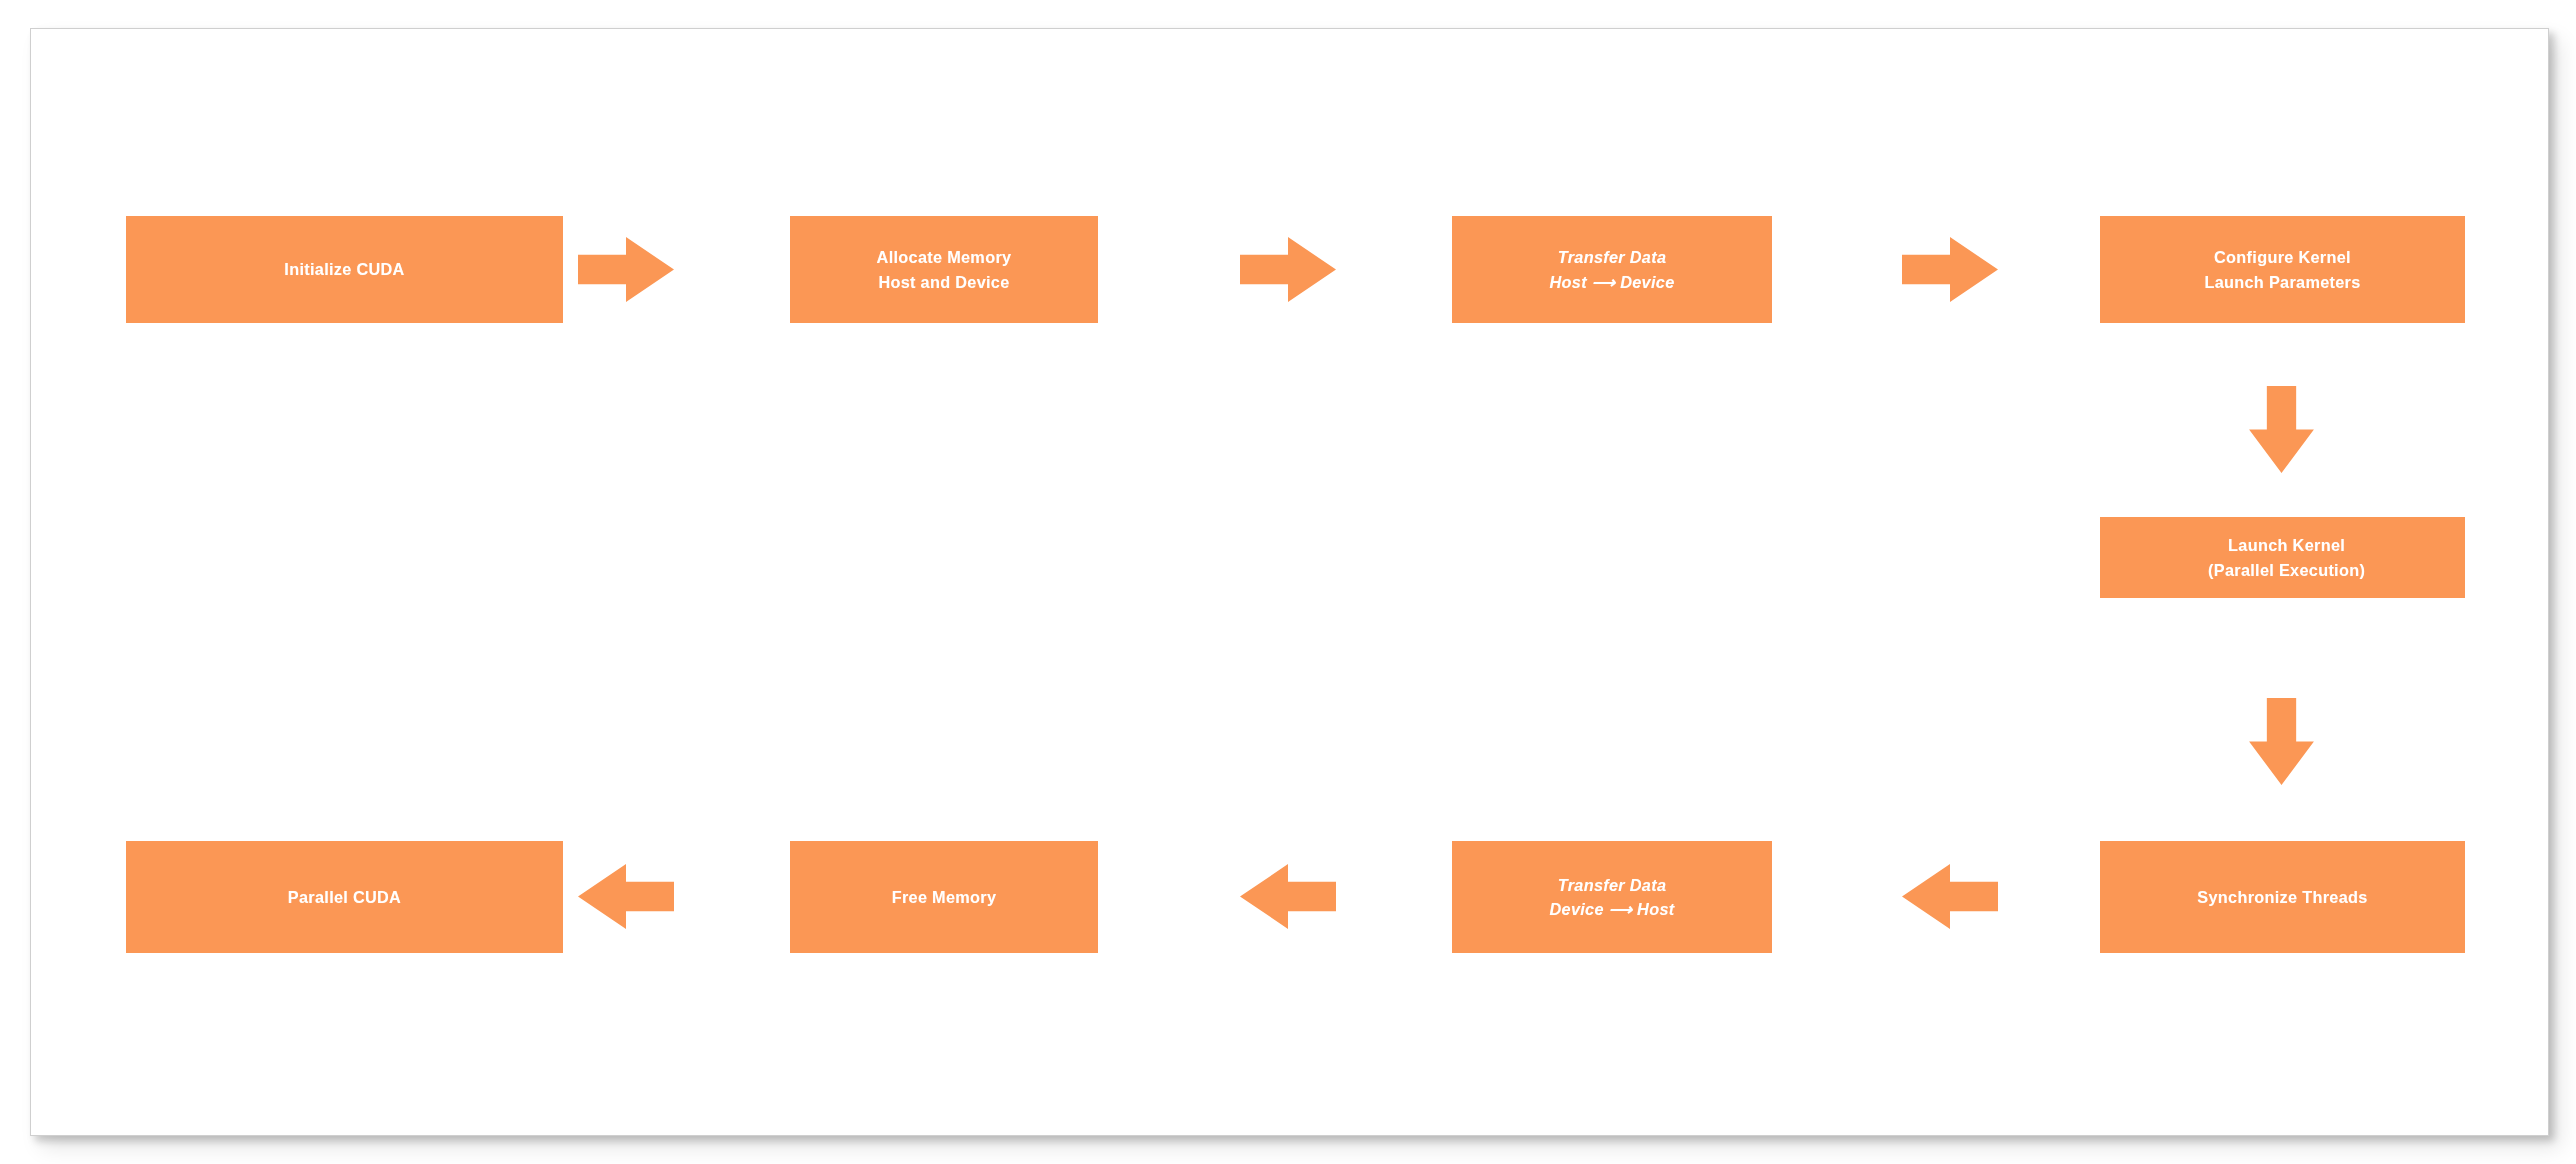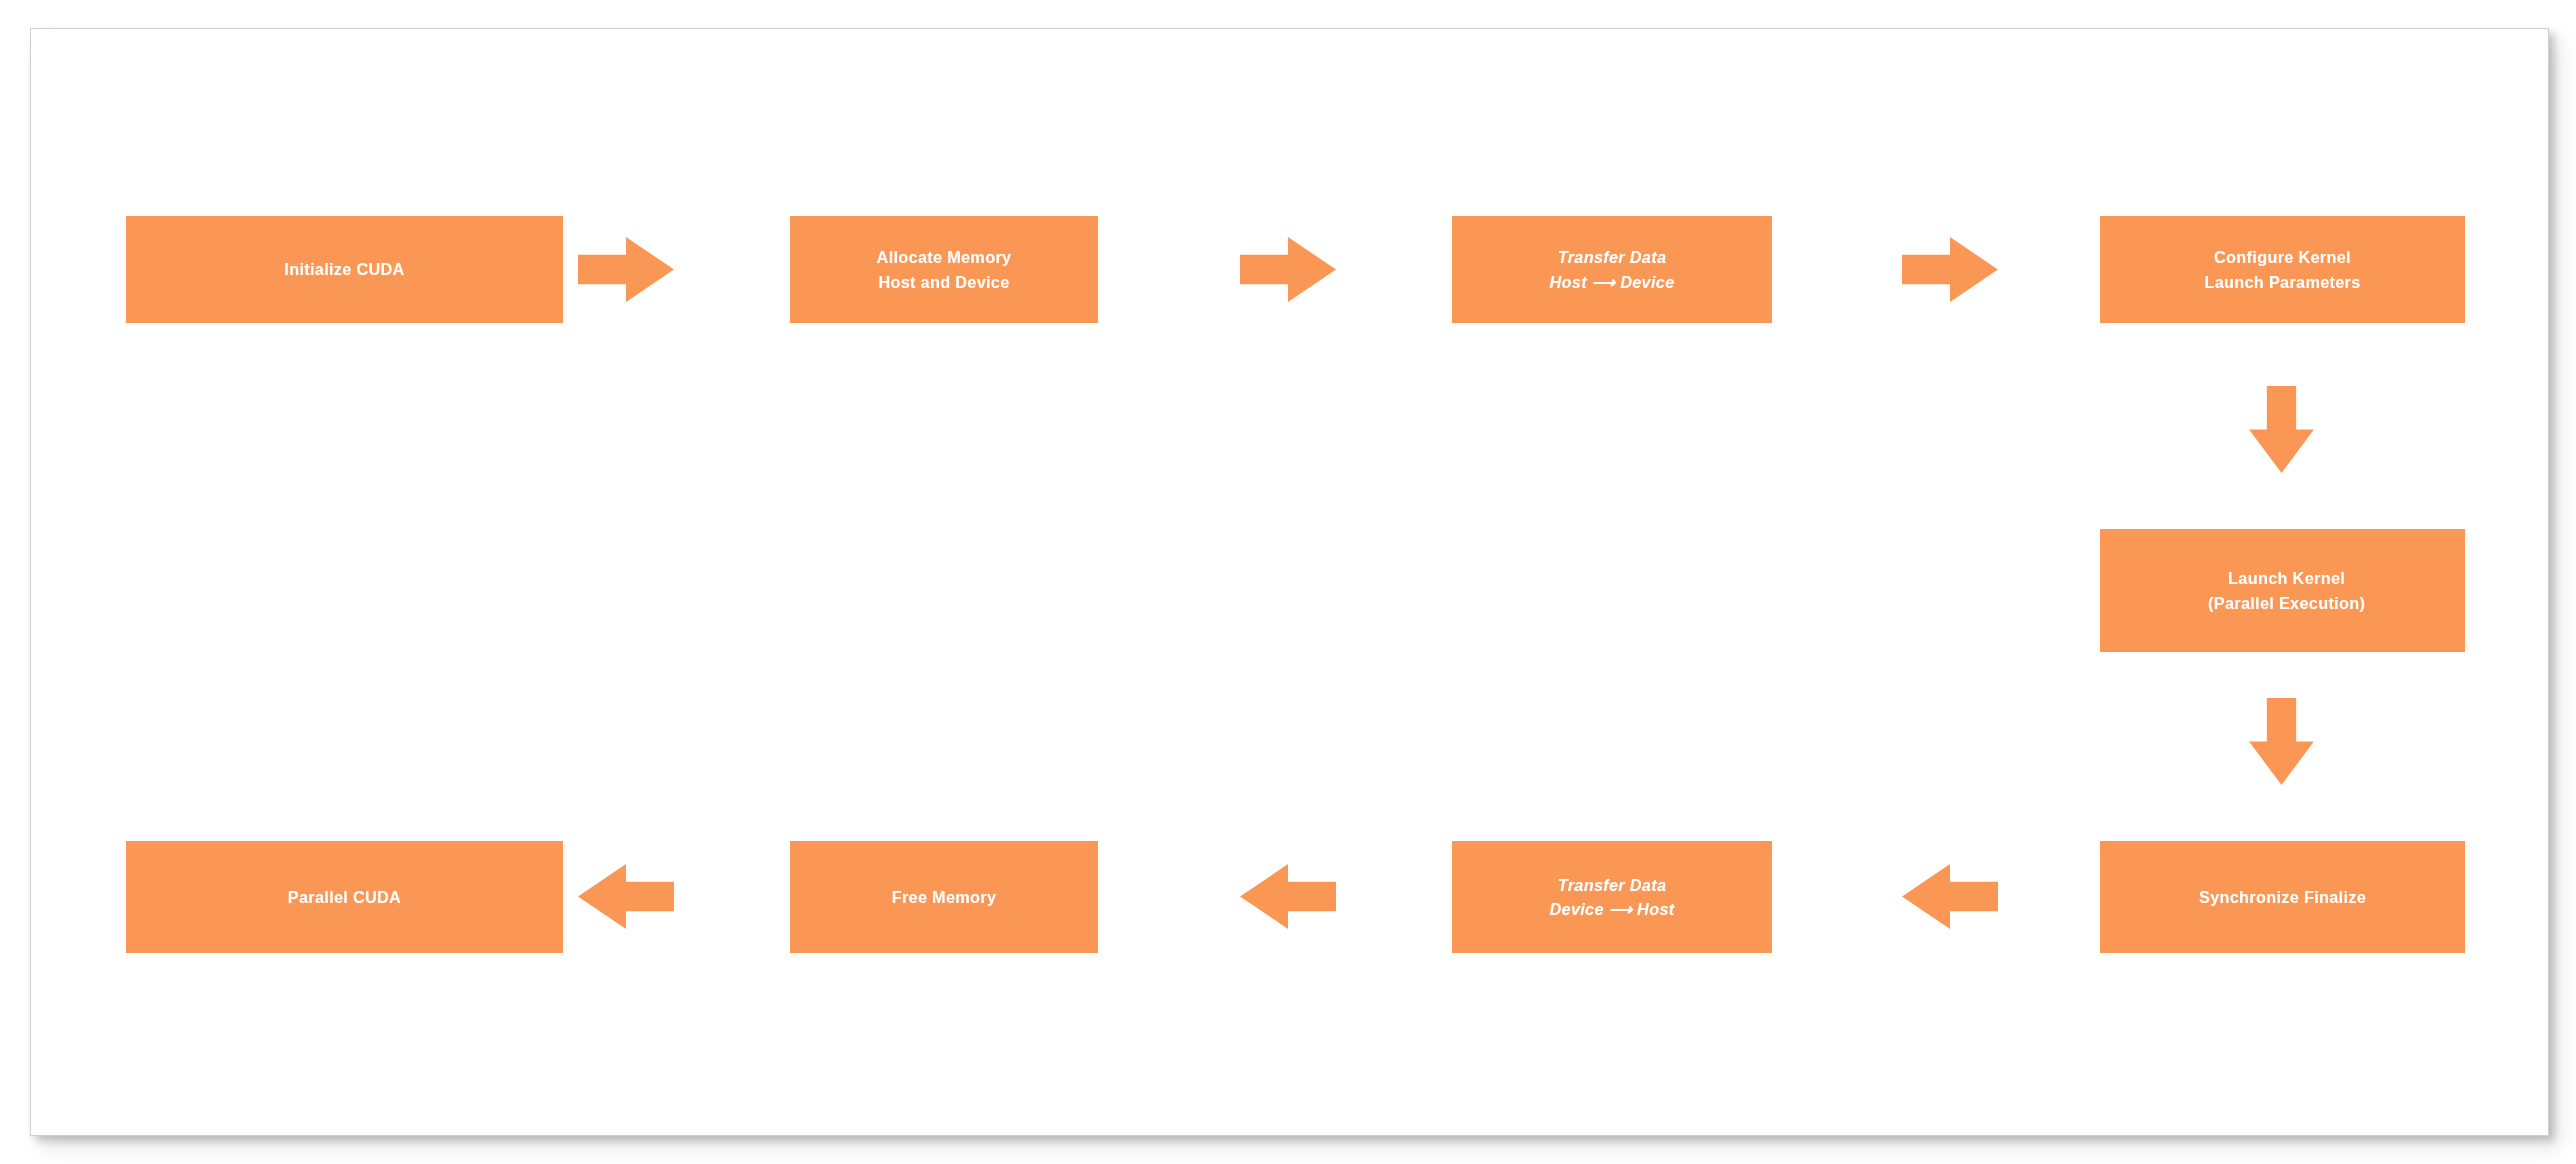--- a/index.html
+++ b/index.html
@@ -50,21 +50,21 @@
     white-space: pre-line;
   }
 
   
   .col-1 { left: 126px;  width: 437px; }
   .col-2 { left: 790px; width: 308px; }
   .col-3 { left: 1452px; width: 320px; font-style: italic; }
   .col-4 { left: 2100px; width: 365px; }
 
   .row-top    { top: 216px;  height: 107px; }
-  .row-middle { top: 529px;  height: 123px; padding-left: 16px; }
+  .row-middle { top: 517px;  height: 81px; padding-left: 16px; }
   .row-bottom { top: 841px; height: 112px; }
 
   
   .arrow {
     position: absolute;
     display: block;
   }
   .arrow-h { width: 96px; height: 71px; }
   .arrow-v { width: 71px;  height: 87px; }
 
@@ -108,21 +108,21 @@
   <span class="node-label">Configure Kernel
 Launch Parameters</span>
 </div>
 
 <div class="node col-4 row-middle">
   <span class="node-label">Launch Kernel
 (Parallel Execution)</span>
 </div>
 
 <div class="node col-4 row-bottom">
-  <span class="node-label">Synchronize Finalize</span>
+  <span class="node-label">Synchronize Threads</span>
 </div>
 
 <div class="node col-3 row-bottom">
   <span class="node-label">Transfer Data
 Device ⟶ Host</span>
 </div>
 
 <div class="node col-2 row-bottom">
   <span class="node-label">Free Memory</span>
 </div>

